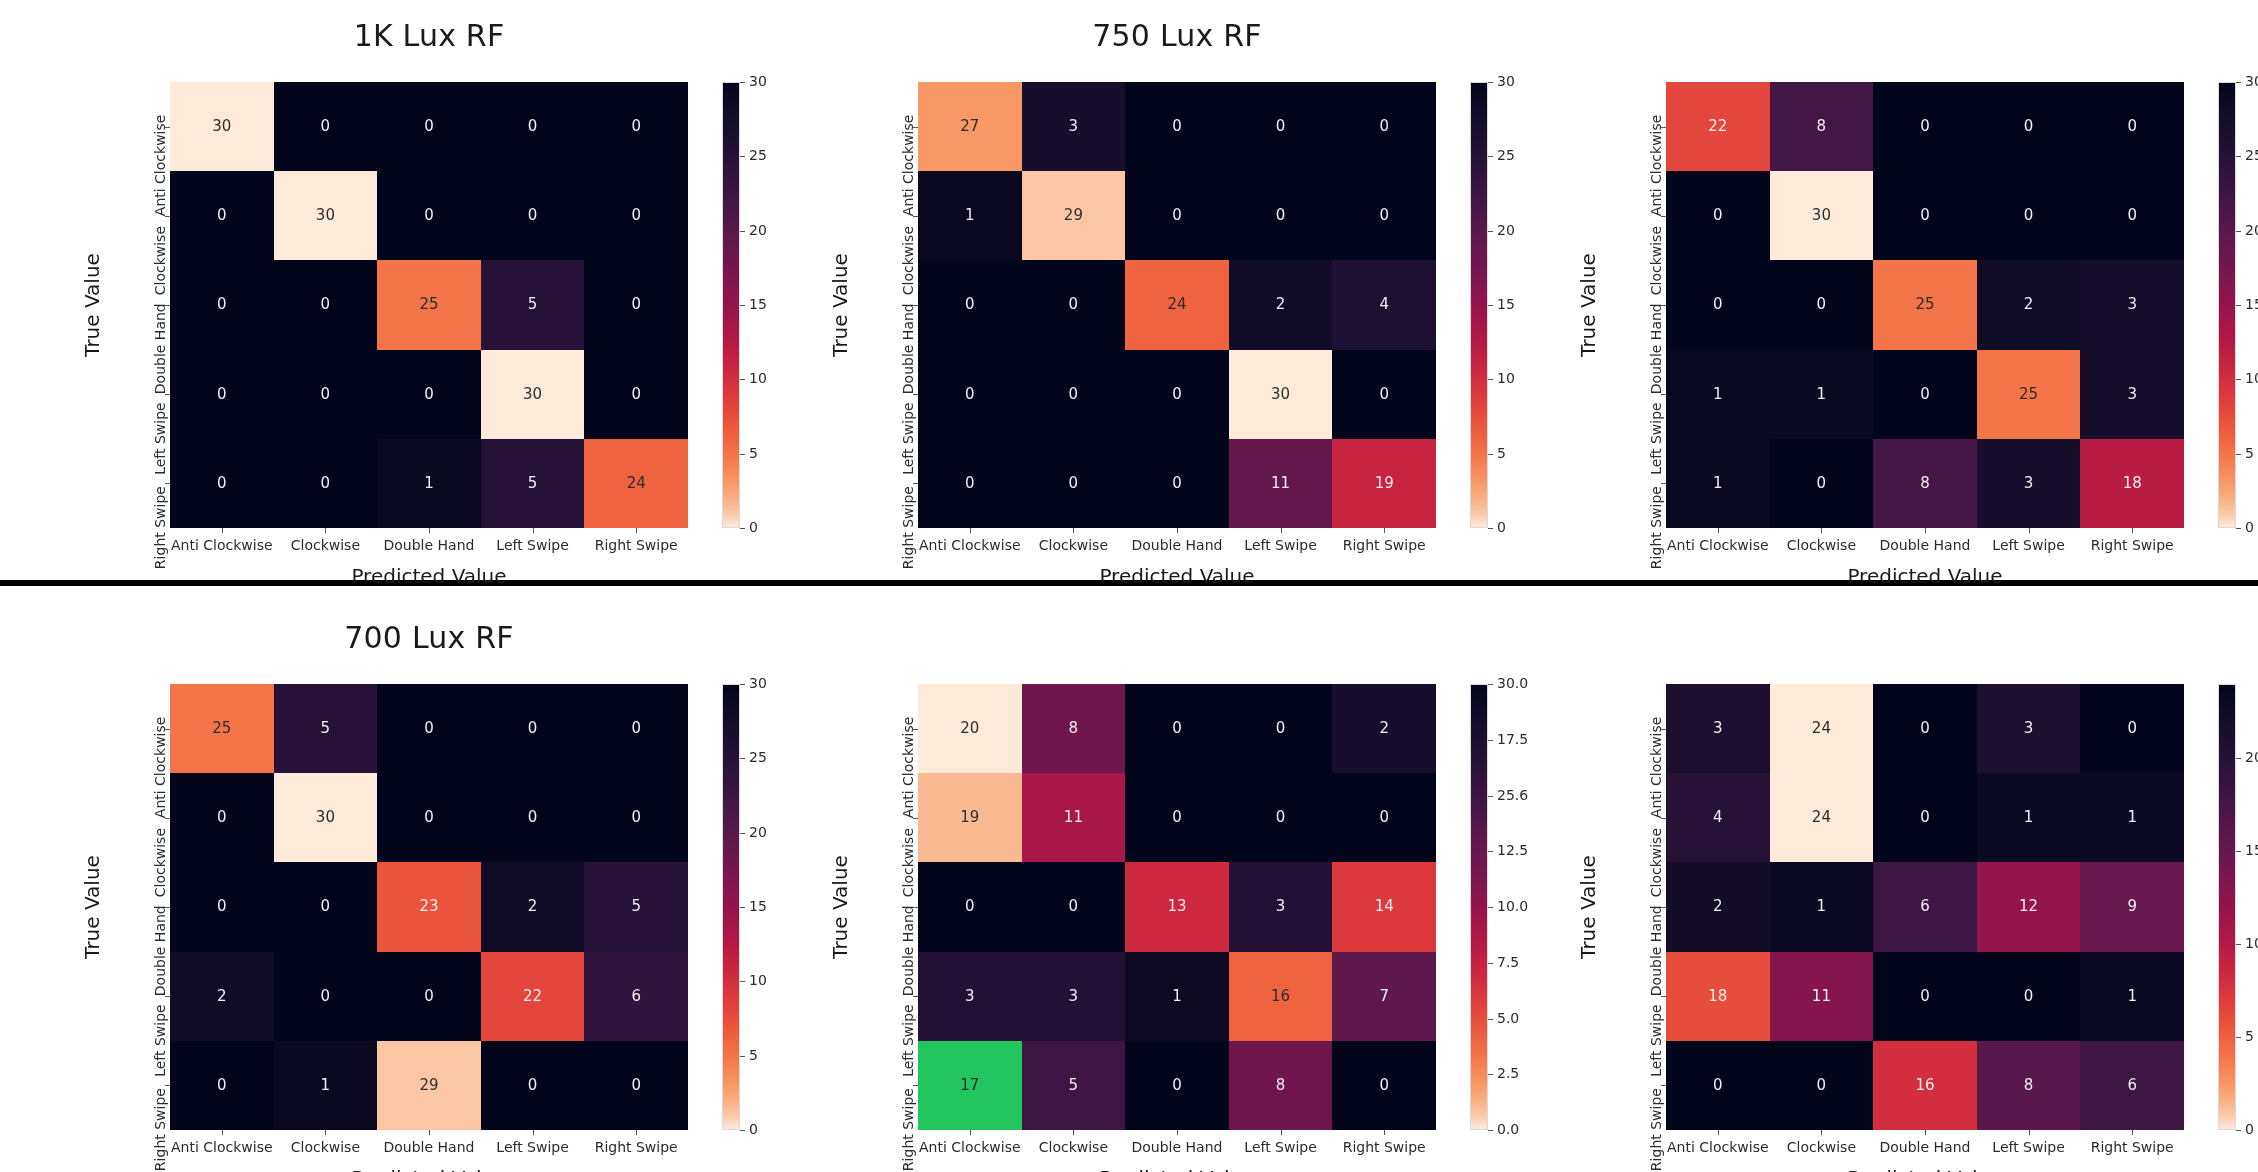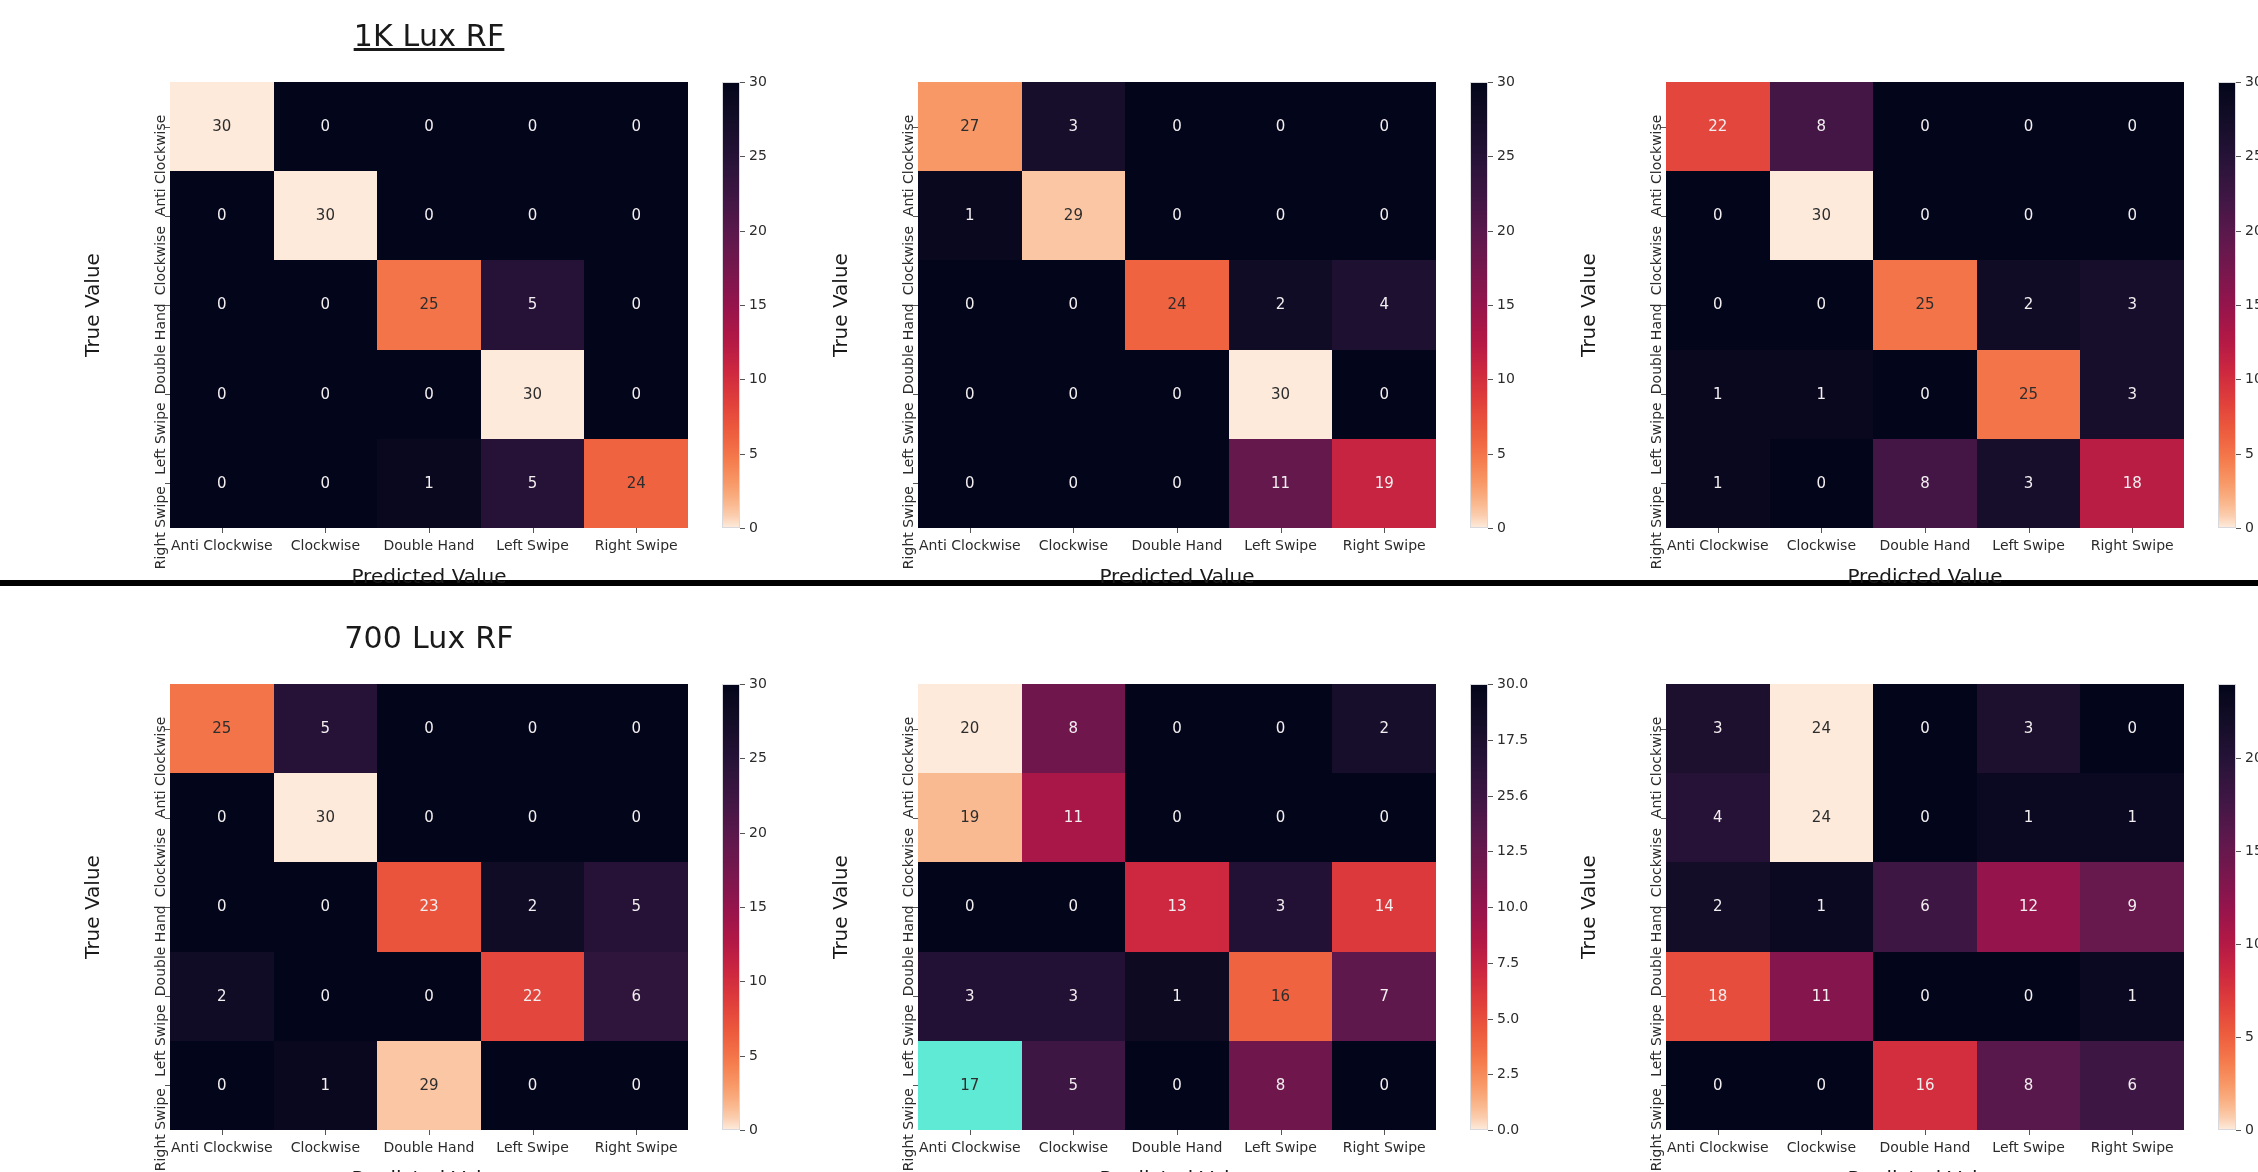--- a/index.html
+++ b/index.html
@@ -123,21 +123,21 @@
     height: 1px;
     background: #555;
   }
 </style>
 </head>
 <body>
 
 <div id="figure">
   <div class="divider" style="top: 580px;"></div>
 <div class="panel" style="left: 60px; top: 18px; width: 750px; height: 590px;">
-      <div class="panel-title" style="left: 110px; width: 518px; text-decoration: underline;">1K Lux RF</div>
+      <div class="panel-title" style="left: 110px; width: 518px;">1K Lux RF</div>
       <div class="heatmap" style="left: 110px; top: 64px; width: 518px; height: 446px;">
         <div class="cell" style="background: rgb(253, 234, 218); color: rgb(45, 45, 45);">30</div>
         <div class="cell" style="background: rgb(3, 5, 26); color: rgb(243, 238, 240);">0</div>
         <div class="cell" style="background: rgb(3, 5, 26); color: rgb(243, 238, 240);">0</div>
         <div class="cell" style="background: rgb(3, 5, 26); color: rgb(243, 238, 240);">0</div>
         <div class="cell" style="background: rgb(3, 5, 26); color: rgb(243, 238, 240);">0</div>
         <div class="cell" style="background: rgb(3, 5, 26); color: rgb(243, 238, 240);">0</div>
         <div class="cell" style="background: rgb(253, 234, 218); color: rgb(45, 45, 45);">30</div>
         <div class="cell" style="background: rgb(3, 5, 26); color: rgb(243, 238, 240);">0</div>
         <div class="cell" style="background: rgb(3, 5, 26); color: rgb(243, 238, 240);">0</div>
@@ -190,20 +190,21 @@
       <div class="cbar-tick-mark" style="left: 680px; top: 287px;"></div>
       <div class="cbar-tick-label" style="left: 689px; top: 278px;">15</div>
       <div class="cbar-tick-mark" style="left: 680px; top: 212.667px;"></div>
       <div class="cbar-tick-label" style="left: 689px; top: 203.667px;">20</div>
       <div class="cbar-tick-mark" style="left: 680px; top: 138.333px;"></div>
       <div class="cbar-tick-label" style="left: 689px; top: 129.333px;">25</div>
       <div class="cbar-tick-mark" style="left: 680px; top: 64px;"></div>
       <div class="cbar-tick-label" style="left: 689px; top: 55px;">30</div>
     </div>
     <div class="panel" style="left: 808px; top: 18px; width: 750px; height: 590px;">
+      <div class="panel-title" style="left: 110px; width: 518px;">750 Lux RF</div>
       <div class="heatmap" style="left: 110px; top: 64px; width: 518px; height: 446px;">
         <div class="cell" style="background: rgb(248, 152, 103); color: rgb(45, 45, 45);">27</div>
         <div class="cell" style="background: rgb(23, 14, 43); color: rgb(243, 238, 240);">3</div>
         <div class="cell" style="background: rgb(3, 5, 26); color: rgb(243, 238, 240);">0</div>
         <div class="cell" style="background: rgb(3, 5, 26); color: rgb(243, 238, 240);">0</div>
         <div class="cell" style="background: rgb(3, 5, 26); color: rgb(243, 238, 240);">0</div>
         <div class="cell" style="background: rgb(10, 8, 31); color: rgb(243, 238, 240);">1</div>
         <div class="cell" style="background: rgb(251, 198, 163); color: rgb(45, 45, 45);">29</div>
         <div class="cell" style="background: rgb(3, 5, 26); color: rgb(243, 238, 240);">0</div>
         <div class="cell" style="background: rgb(3, 5, 26); color: rgb(243, 238, 240);">0</div>
@@ -410,21 +411,21 @@
         <div class="cell" style="background: rgb(3, 5, 26); color: rgb(243, 238, 240);">0</div>
         <div class="cell" style="background: rgb(3, 5, 26); color: rgb(243, 238, 240);">0</div>
         <div class="cell" style="background: rgb(205, 40, 63); color: rgb(243, 238, 240);">13</div>
         <div class="cell" style="background: rgb(34, 17, 52); color: rgb(243, 238, 240);">3</div>
         <div class="cell" style="background: rgb(219, 57, 60); color: rgb(243, 238, 240);">14</div>
         <div class="cell" style="background: rgb(34, 17, 52); color: rgb(243, 238, 240);">3</div>
         <div class="cell" style="background: rgb(34, 17, 52); color: rgb(243, 238, 240);">3</div>
         <div class="cell" style="background: rgb(13, 10, 34); color: rgb(243, 238, 240);">1</div>
         <div class="cell" style="background: rgb(239, 99, 65); color: rgb(45, 45, 45);">16</div>
         <div class="cell" style="background: rgb(95, 24, 76); color: rgb(243, 238, 240);">7</div>
-        <div class="cell" style="background: #5eead4; color: rgb(45, 45, 45);">17</div>
+        <div class="cell" style="background: #22c55e; color: rgb(45, 45, 45);">17</div>
         <div class="cell" style="background: rgb(61, 22, 67); color: rgb(243, 238, 240);">5</div>
         <div class="cell" style="background: rgb(3, 5, 26); color: rgb(243, 238, 240);">0</div>
         <div class="cell" style="background: rgb(111, 23, 77); color: rgb(243, 238, 240);">8</div>
         <div class="cell" style="background: rgb(3, 5, 26); color: rgb(243, 238, 240);">0</div>
       </div>
       <div class="tickmark-x" style="left: 161.8px; top: 510px;"></div>
       <div class="xtick" style="left: 110px; top: 519px; width: 103.6px;">Anti Clockwise</div>
       <div class="tickmark-x" style="left: 265.4px; top: 510px;"></div>
       <div class="xtick" style="left: 213.6px; top: 519px; width: 103.6px;">Clockwise</div>
       <div class="tickmark-x" style="left: 369px; top: 510px;"></div>

